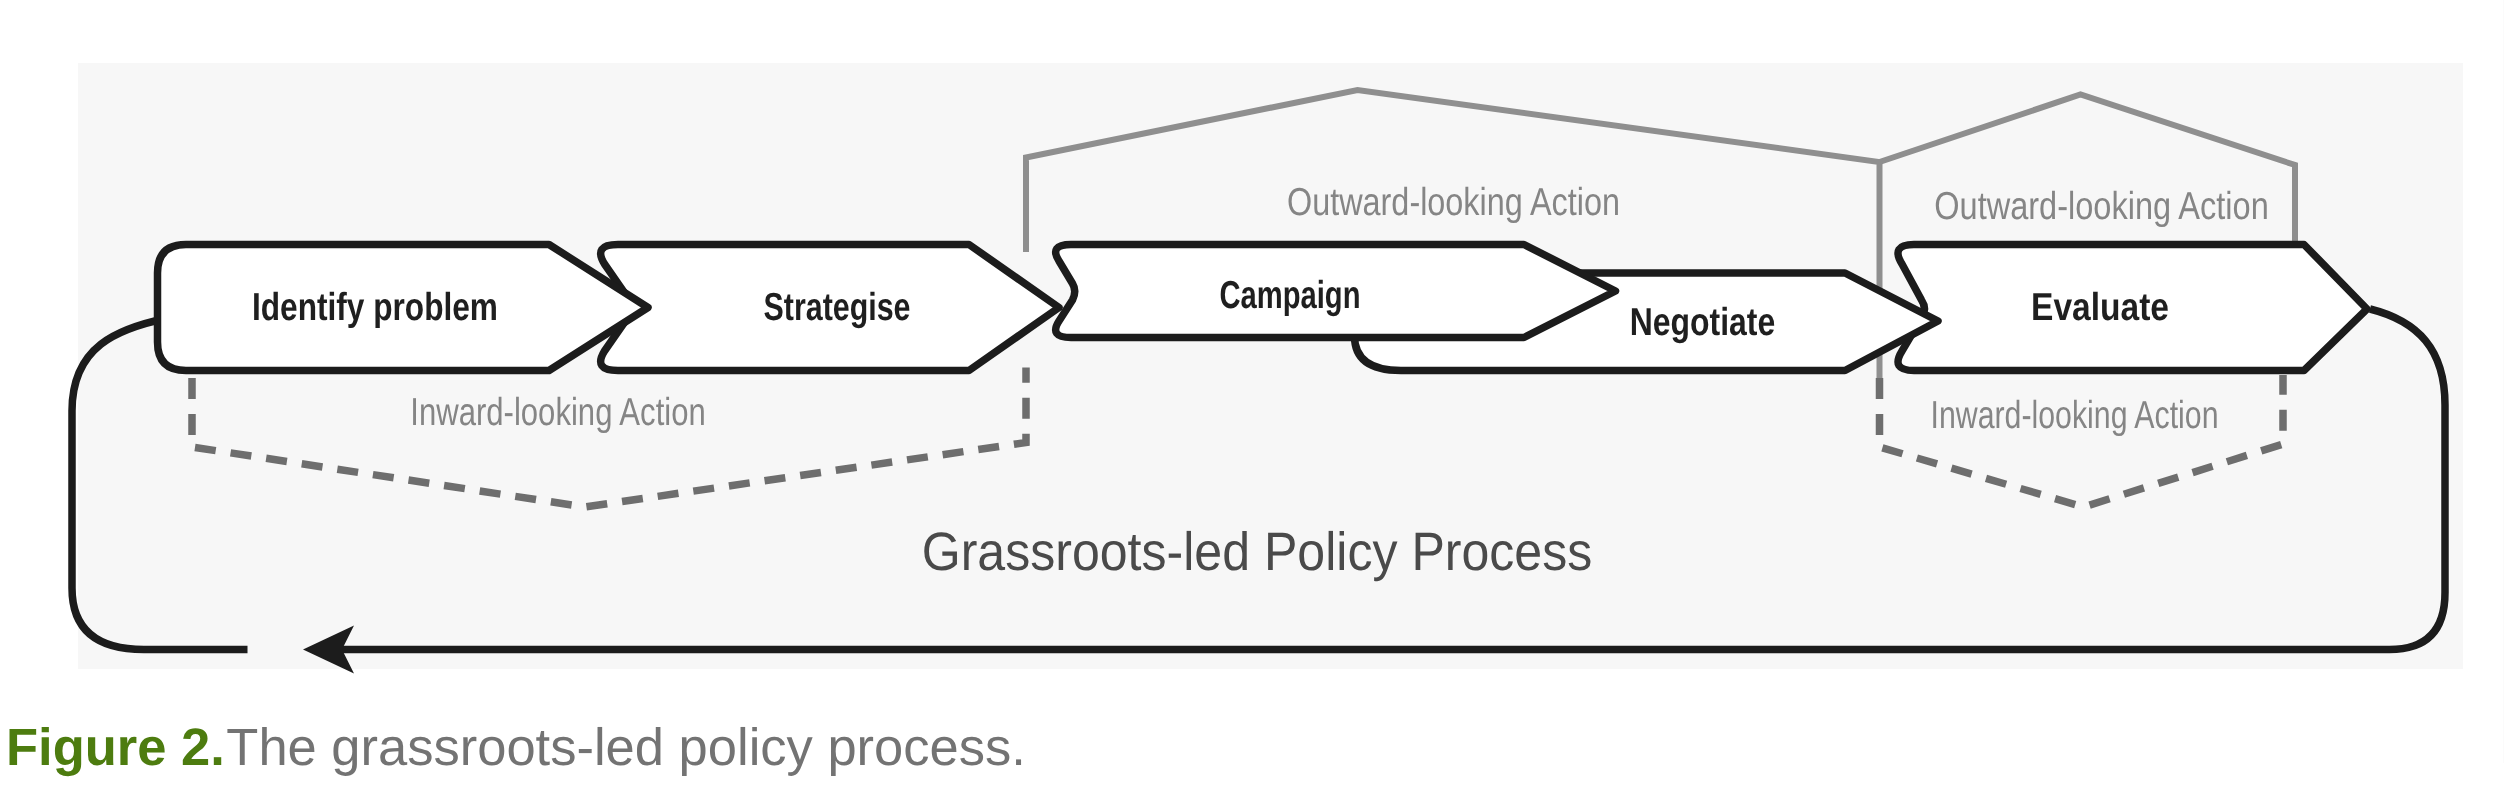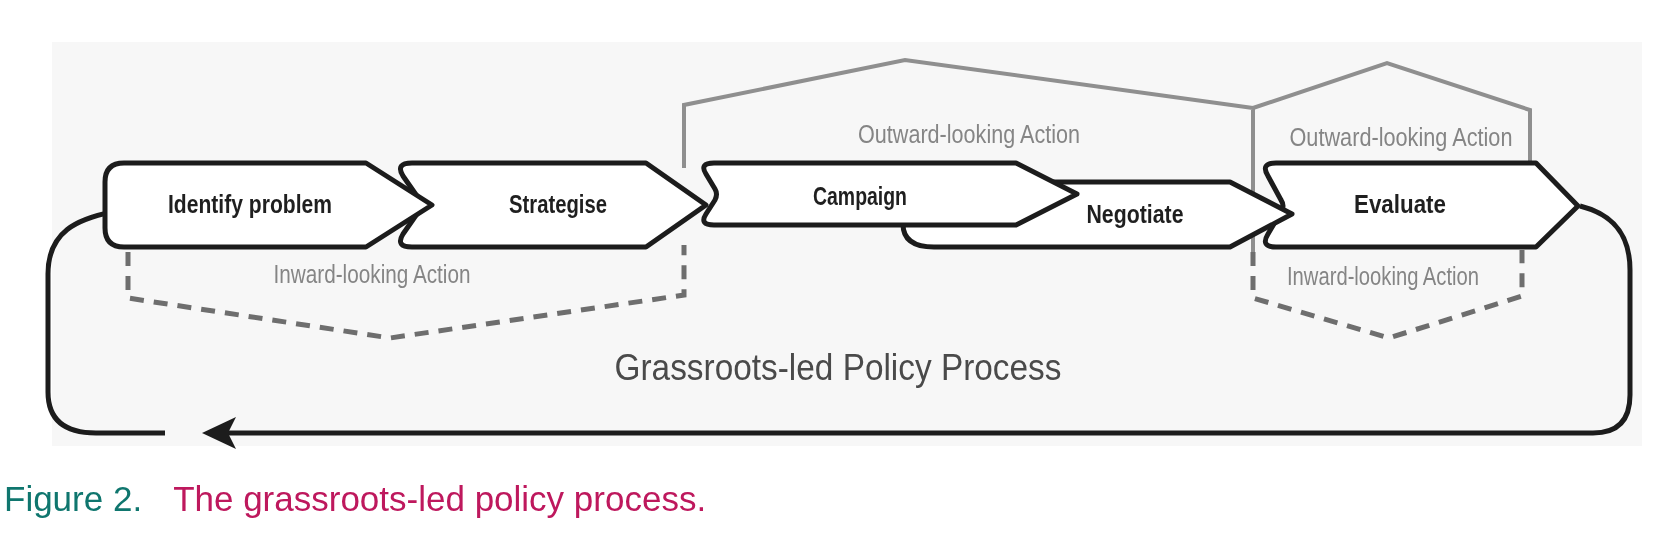--- a/index.html
+++ b/index.html
@@ -11,22 +11,22 @@
     overflow:hidden;
   }
   #diagram{position:absolute;left:0;top:0;}
   .stage-label{font-family:"Liberation Sans",sans-serif;font-weight:700;font-size:26px;}
   .annotation{font-family:"Liberation Sans",sans-serif;font-size:26px;}
   .title-text{font-family:"Liberation Sans",sans-serif;font-size:36px;font-weight:400;}
   #caption{
     position:absolute;left:4px;top:481px;
     font-size:35px;line-height:1.05;white-space:nowrap;
   }
-  #caption .cap-label{color:#0f766e;font-weight:400;margin-right:31px;}
-  #caption .cap-text{color:#be185d;}
+  #caption .cap-label{color:#4d7c0f;font-weight:700;margin-right:1px;}
+  #caption .cap-text{color:#737373;}
 </style>
 </head>
 <body>
 
 <svg id="diagram" width="1669" height="534" viewBox="0 0 1669 534" xmlns="http://www.w3.org/2000/svg">
 
   <rect x="52" y="42" width="1590" height="404" fill="#f7f7f7"></rect>
 
   <path d="M 684,168 L 684,105 L 905,60 L 1253,108 L 1253,252" fill="none" stroke="#8f8f8f" stroke-width="4"></path>
   <path d="M 1253,108 L 1387,63 L 1530,110 L 1530,170" fill="none" stroke="#8f8f8f" stroke-width="4"></path>

